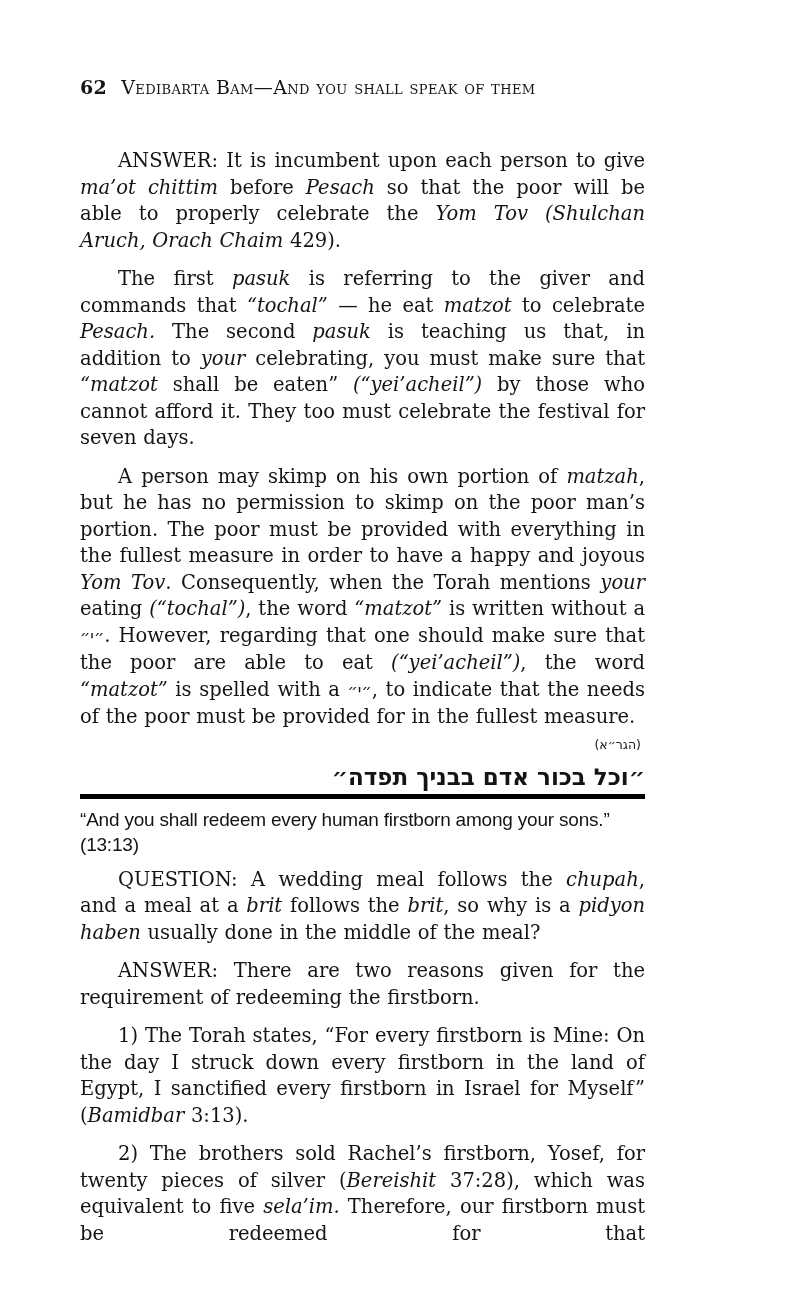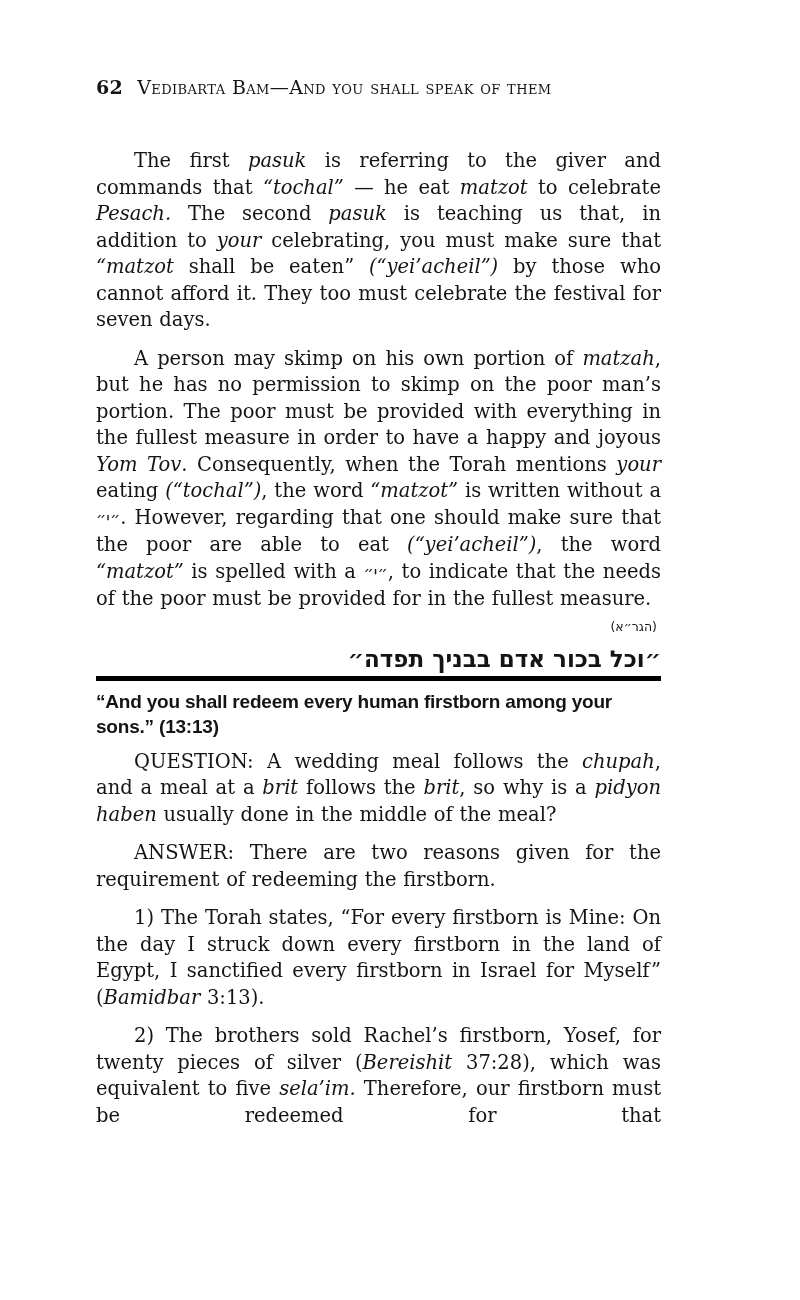--- a/index.html
+++ b/index.html
@@ -9,21 +9,20 @@
     background: #ffffff;
   }
   .page {
     position: relative;
     width: 707px;
     height: 1300px;
     background: #ffffff;
     color: #141414;
     overflow: hidden;
     font-family: "DejaVu Serif", "Liberation Serif", serif;
-    padding-left: 16px;
   }
   .page-header {
     margin: 76px 62px 0 80px;
     font-size: 19px;
     line-height: 22px;
     font-variant: small-caps;
     letter-spacing: 0.4px;
     white-space: nowrap;
   }
   .page-number {
@@ -68,39 +67,40 @@
     line-height: 27px;
     margin-top: 12px;
   }
   .rule {
     height: 5px;
     background: #000000;
     margin: 3px 0 8px 0;
   }
   .eng-heading {
     font-family: "Liberation Sans", sans-serif;
-    font-weight: bold;
+    font-weight: normal;
     font-size: 19px;
     line-height: 25px;
     letter-spacing: -0.2px;
     max-width: 615px;
     margin: 0 0 10px 0;
   }
 </style>
 </head>
 <body>
 
 <div class="page">
 
   <div class="page-header">
     <span class="page-number">62</span><span>Vedibarta Bam—And you shall speak of them</span>
   </div>
 
   <div class="body-text">
 
+    <p class="para ind">ANSWER: It is incumbent upon each person to give <i>ma’ot chittim</i> before <i>Pesach</i> so that the poor will be able to properly celebrate the <i>Yom Tov (Shulchan Aruch, Orach Chaim</i> 429).</p>
     <p class="para ind">The first <i>pasuk</i> is referring to the giver and commands that <i>“tochal”</i> — he eat <i>matzot</i> to celebrate <i>Pesach.</i> The second <i>pasuk</i> is teaching us that, in addition to <i>your</i> celebrating, you must make sure that <i>“matzot</i> shall be eaten” <i>(“yei’acheil”)</i> by those who cannot afford it. They too must celebrate the festival for seven days.</p>
     <p class="para ind">A person may skimp on his own portion of <i>matzah</i>, but he has no permission to skimp on the poor man’s portion. The poor must be provided with everything in the fullest measure in order to have a happy and joyous <i>Yom Tov</i>. Consequently, when the Torah mentions <i>your</i> eating <i>(“tochal”)</i>, the word <i>“matzot”</i> is written without a <span class="he" dir="rtl">״י״</span>. However, regarding that one should make sure that the poor are able to eat <i>(“yei’acheil”)</i>, the word <i>“matzot”</i> is spelled with a <span class="he" dir="rtl">״י״</span>, to indicate that the needs of the poor must be provided for in the fullest measure.</p>
 
     <div class="attribution">(הגר״א)</div>
 
     <div class="heb-heading">״וכל בכור אדם בבניך תפדה״</div>
     <div class="rule"></div>
     <div class="eng-heading">“And you shall redeem every human firstborn among your sons.” (13:13)</div>
 
     <p class="para ind">QUESTION: A wedding meal follows the <i>chupah</i>, and a meal at a <i>brit</i> follows the <i>brit</i>, so why is a <i>pidyon haben</i> usually done in the middle of the meal?</p>

